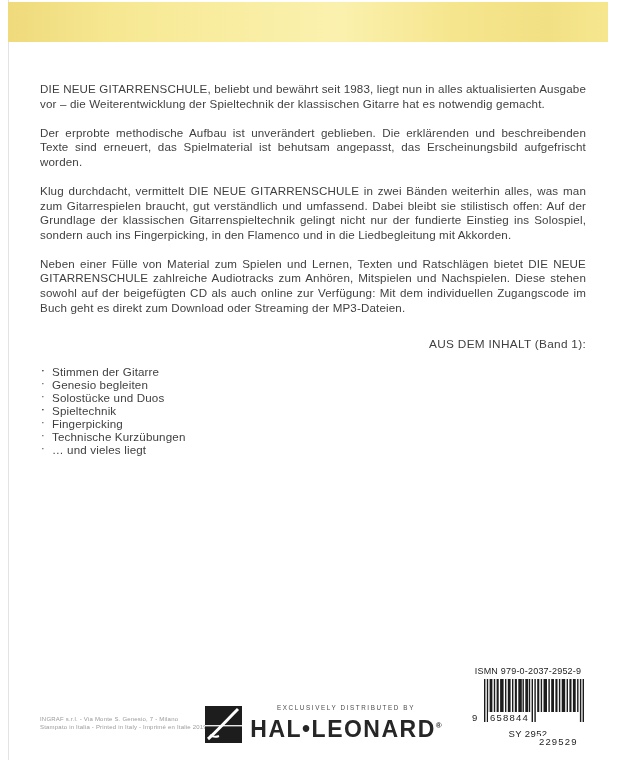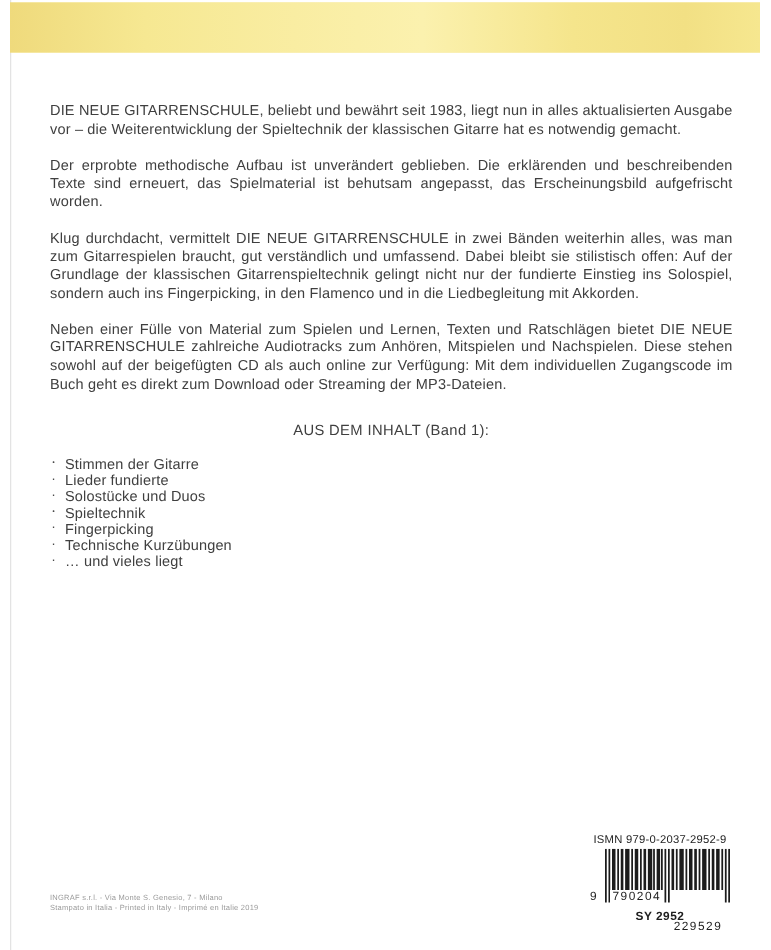--- a/index.html
+++ b/index.html
@@ -23,21 +23,21 @@
     position:absolute;left:40px;right:31px;top:82px;
     color:var(--body_text,#3f3f3f);
     font-size:11.6px;line-height:14.6px;
     text-align:justify;
     letter-spacing:0.15px;
   }
   .content p{margin:0 0 14.5px 0;}
   .inhalt-heading{
     margin-top:22px;
     font-size:11.8px;letter-spacing:0.3px;
-    text-align:center;
+    text-align:right;
   }
   .inhalt-list{
     list-style:none;margin:13px 0 0 0;padding:0;
     text-align:left;
     font-size:11.6px;line-height:13px;
   }
   .inhalt-list li{position:relative;padding-left:12px;}
   .inhalt-list li .bullet{
     position:absolute;left:1px;top:-1px;
     font-size:11px;color:#4a4a4a;
@@ -73,55 +73,67 @@
   .barcode svg{position:absolute;left:12px;top:0;}
   .barcode .digits{
     position:absolute;left:0;top:32.5px;width:112px;
     display:flex;align-items:flex-start;
     font-size:9.5px;line-height:11px;color:#1e1e1e;
   }
   .digits .d9{width:11px;text-align:left;}
   .digits .grp{background:#fff;padding:0 2px;letter-spacing:1.2px;}
   .digits .grp.left{margin-left:5px;}
   .digits .grp.right{margin-left:6px;margin-top:24px;}
-  .catalog{font-size:9.5px;font-weight:bold;margin-top:3px;letter-spacing:0.4px;}
+  .catalog{font-size:9.5px;font-weight:normal;margin-top:3px;letter-spacing:0.4px;}
 </style>
 </head>
 <body>
 
 <div class="page">
   <div class="page-edge"></div>
   <div class="banner"></div>
 
   <div class="content">
     <p>DIE NEUE GITARRENSCHULE, beliebt und bewährt seit 1983, liegt nun in alles aktualisierten Ausgabe vor – die Weiterentwicklung der Spieltechnik der klassischen Gitarre hat es notwendig gemacht.</p>
     <p>Der erprobte methodische Aufbau ist unverändert geblieben. Die erklärenden und beschreibenden Texte sind erneuert, das Spielmaterial ist behutsam angepasst, das Erscheinungsbild aufgefrischt worden.</p>
     <p>Klug durchdacht, vermittelt DIE NEUE GITARRENSCHULE in zwei Bänden weiterhin alles, was man zum Gitarrespielen braucht, gut verständlich und umfassend. Dabei bleibt sie stilistisch offen: Auf der Grundlage der klassischen Gitarrenspieltechnik gelingt nicht nur der fundierte Einstieg ins Solospiel, sondern auch ins Fingerpicking, in den Flamenco und in die Liedbegleitung mit Akkorden.</p>
     <p>Neben einer Fülle von Material zum Spielen und Lernen, Texten und Ratschlägen bietet DIE NEUE GITARRENSCHULE zahlreiche Audiotracks zum Anhören, Mitspielen und Nachspielen. Diese stehen sowohl auf der beigefügten CD als auch online zur Verfügung: Mit dem individuellen Zugangscode im Buch geht es direkt zum Download oder Streaming der MP3-Dateien.</p>
 
     <div class="inhalt-heading">AUS DEM INHALT (Band 1):</div>
 
     <ul class="inhalt-list">
       <li><span class="bullet">·</span></li>
       <li><span class="bullet">·</span><span>Stimmen der Gitarre</span></li>
-      <li><span class="bullet">·</span><span>Lieder fundierte</span></li>
+      <li><span class="bullet">·</span><span>Genesio begleiten</span></li>
       <li><span class="bullet">·</span><span>Solostücke und Duos</span></li>
       <li><span class="bullet">·</span></li>
       <li><span class="bullet">·</span><span>Spieltechnik</span></li>
       <li><span class="bullet">·</span><span>Fingerpicking</span></li>
       <li><span class="bullet">·</span><span>Technische Kurzübungen</span></li>
       <li><span class="bullet">·</span><span>… und vieles liegt</span></li>
     </ul>
   </div>
 
   <div class="print-credits">
     <div>INGRAF s.r.l. - Via Monte S. Genesio, 7 - Milano</div>
     <div>Stampato in Italia - Printed in Italy - Imprimé en Italie 2019</div>
   </div>
 
+  <div class="hl-block">
+    <svg class="hl-logo" viewBox="0 0 37 37">
+      <rect x="0" y="0" width="37" height="37" fill="#1d1d1d"></rect>
+      <path d="M3 33 C10 27 22 14 33 3" stroke="#ffffff" stroke-width="3" fill="none"></path>
+      <path d="M5 29 q4 3 9 1" stroke="#ffffff" stroke-width="2" fill="none"></path>
+      <rect x="0" y="19" width="37" height="1.4" fill="#ffffff" opacity="0.9"></rect>
+    </svg>
+    <div class="hl-right">
+      <div class="hl-tagline">EXCLUSIVELY DISTRIBUTED BY</div>
+      <div class="hl-brand"><span>HAL•LEONARD</span><sup>®</sup></div>
+    </div>
+  </div>
 
   <div class="barcode-block">
     <div class="ismn">ISMN 979-0-2037-2952-9</div>
     <div class="barcode">
       <svg width="100" height="46" viewBox="0 0 100 46">
         <g fill="#1c1c1c">
           <rect x="0" y="0" width="1.4" height="43"></rect>
             <rect x="2.8" y="0" width="1.4" height="43"></rect>
           <rect x="5.6" y="0" width="2.8" height="33"></rect>
             <rect x="9.8" y="0" width="1.4" height="33"></rect>
@@ -148,19 +160,19 @@
           <rect x="82.6" y="0" width="1.4" height="33"></rect>
             <rect x="85.4" y="0" width="2.1" height="33"></rect>
           <rect x="88.9" y="0" width="2.8" height="33"></rect>
             <rect x="93.1" y="0" width="1.4" height="33"></rect>
           <rect x="95.9" y="0" width="1.4" height="43"></rect>
             <rect x="98.6" y="0" width="1.4" height="43"></rect>
         </g>
       </svg>
       <div class="digits">
         <span class="d9">9</span>
-          <span class="grp left">790204</span>
+          <span class="grp left">658844</span>
           <span class="grp right">229529</span>
       </div>
     </div>
     <div class="catalog">SY 2952</div>
   </div>
 </div>
 
 </body></html>

